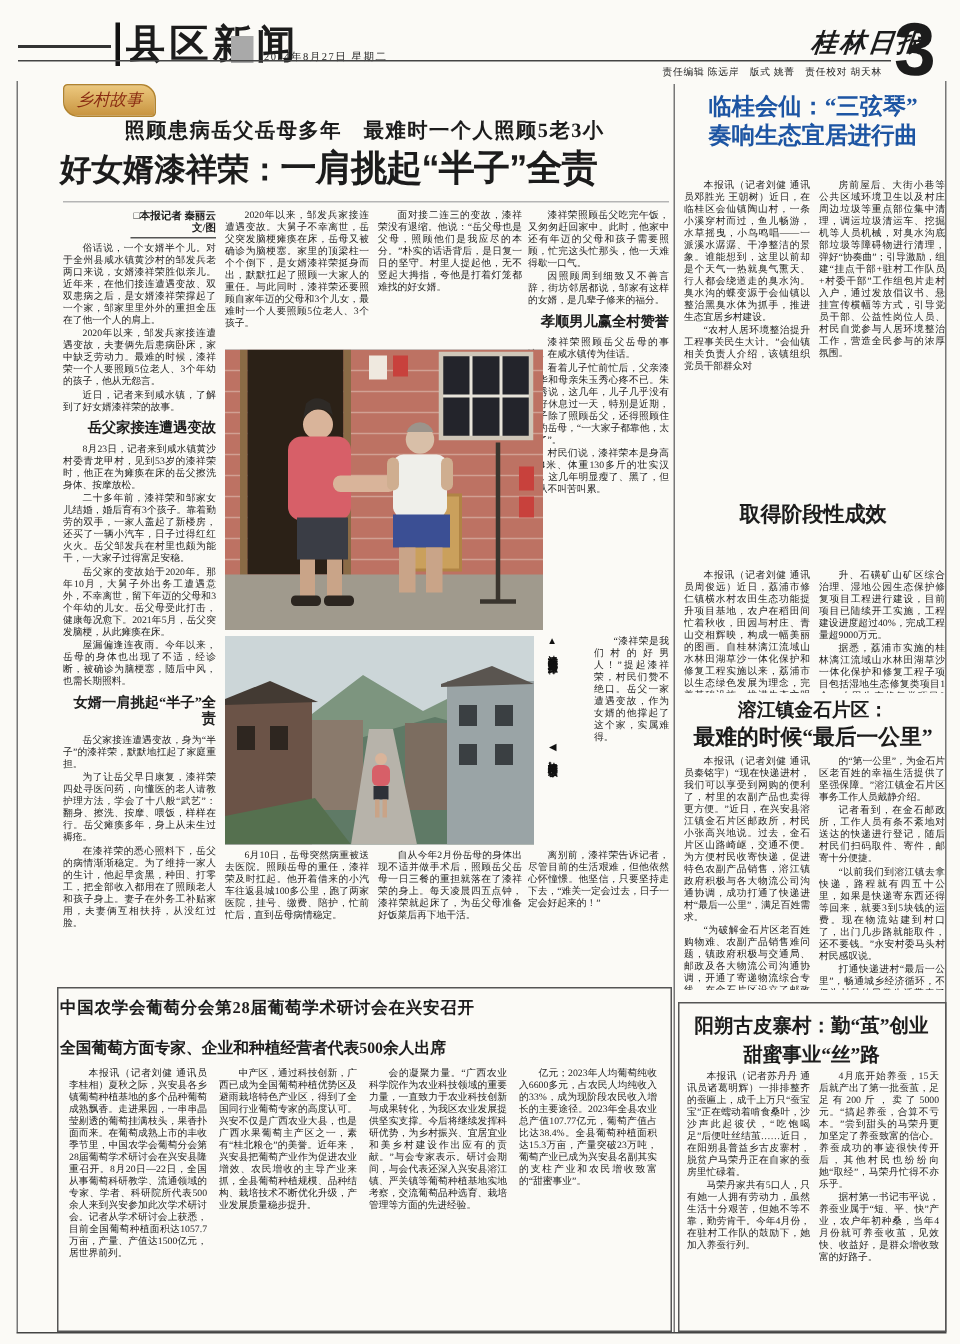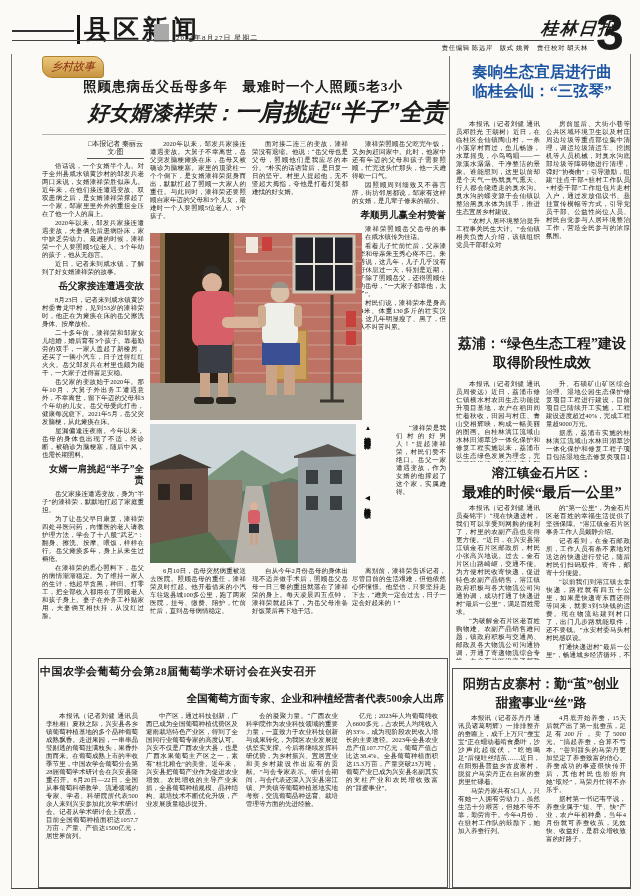--- a/index.html
+++ b/index.html
@@ -16,38 +16,38 @@
             letter-spacing:2px;transform:skewX(-6deg);}
   .pageno{position:absolute;left:596px;top:4px;font-size:50px;font-weight:900;
           font-family:"Liberation Sans",sans-serif;}
   .editors{position:absolute;right:52px;top:44px;font-size:6.5px;color:#222;letter-spacing:.5px;}
   
   .badge{position:absolute;left:42px;top:56px;padding:2px 8px 3px;font-size:11px;font-weight:normal;
          font-style:italic;color:#8a2c12;background:linear-gradient(#ecc87e,#c89440);
          border:1px solid #b1832f;border-radius:3px 10px 3px 10px;}
   .kicker{position:absolute;left:40px;top:78px;width:406px;text-align:center;font-size:13.5px;
           font-weight:bold;letter-spacing:1px;}
-  .main-title{position:absolute;left:40px;top:96px;width:406px;text-align:right;white-space:nowrap;font-style:italic;}
+  .main-title{position:absolute;left:40px;top:96px;width:406px;text-align:left;white-space:nowrap;}
   .main-title .pre{font-size:21px;font-weight:bold;}
   .main-title .emph{font-size:24px;font-weight:900;font-family:"Liberation Sans",sans-serif;letter-spacing:-0.5px;}
   .title-rule{position:absolute;left:42px;top:134px;width:404px;height:1px;background:#b5b5b5;}
   .col{position:absolute;font-size:6.5px;line-height:8px;text-align:justify;overflow:hidden;color:#1d1d1d;}
   .col p{margin:0 0 1px;text-indent:2em;}
-  .byline{font-size:7px;font-weight:normal;text-indent:0;text-align:center;
+  .byline{font-size:7px;font-weight:bold;text-indent:0;text-align:right;
           border-bottom:1px solid #555;padding-bottom:2px;margin-bottom:3px;margin-left:45px;}
   .subhead{font-size:9.5px;font-weight:bold;text-align:right;margin:5px 0 4px;line-height:11px;}
   .vcap{position:absolute;writing-mode:vertical-lr;font-size:6.5px;line-height:7.5px;
         font-weight:bold;letter-spacing:.5px;color:#111;}
   .photo{position:absolute;overflow:hidden;background:#999;}
   
   .r-title{position:absolute;text-align:center;font-weight:bold;line-height:19px;}
   .boxed{position:absolute;border:1px solid #555;}
   .b-title{position:absolute;left:40px;top:664px;width:404px;font-size:11px;
            font-weight:900;letter-spacing:.5px;}
-  .b-sub{position:absolute;left:40px;top:692px;width:404px;text-align:right;font-size:10.5px;font-weight:bold;}
+  .b-sub{position:absolute;left:40px;top:692px;width:404px;text-align:left;font-size:10.5px;font-weight:bold;}
 </style>
 </head>
 <body>
 
 <div class="page">
 
   <div class="vline" style="left:11px;top:54px;height:834px;"></div>
   <div class="vline" style="left:630px;top:54px;height:834px;"></div>
   <div class="hline" style="left:11px;top:888px;width:620px;"></div>
 
@@ -202,33 +202,32 @@
   <div class="col" style="left:252px;top:567px;width:96px;height:88px;">
       <p>自从今年2月份岳母的身体出现不适并做手术后，照顾岳父岳母一日三餐的重担就落在了漆祥荣的身上。每天凌晨四五点钟，漆祥荣就起床了，为岳父母准备好饭菜后再下地干活。</p>
     </div>
   <div class="col" style="left:352px;top:567px;width:94px;height:88px;">
       <p>离别前，漆祥荣告诉记者，尽管目前的生活艰难，但他依然心怀憧憬。他坚信，只要坚持走下去，“难关一定会过去，日子一定会好起来的！”</p>
     </div>
 
   <div class="vline" style="left:449px;top:56px;height:832px;"></div>
 
   <div class="r-title" style="left:454px;top:62px;width:176px;font-size:15.5px;color:#1d55a3;">
+    <div>临桂会仙：“三弦琴”</div>
     <div>奏响生态宜居进行曲</div>
-    <div>临桂会仙：“三弦琴”</div>
   </div>
   <div class="col" style="left:456px;top:120px;width:84px;height:210px;">
       <p>本报讯（记者刘健 通讯员邓胜光 王朝树）近日，在临桂区会仙镇陶山村，一条小溪穿村而过，鱼儿畅游，水草摇曳，小鸟鸣唱——一派溪水潺潺、干净整洁的景象。谁能想到，这里以前却是个天气一热就臭气熏天、行人都会绕道走的臭水沟。臭水沟的蝶变源于会仙镇以整治黑臭水体为抓手，推进生态宜居乡村建设。</p>
       <p>“农村人居环境整治提升工程事关民生大计。”会仙镇相关负责人介绍，该镇组织党员干部群众对</p>
     </div>
   <div class="col" style="left:546px;top:120px;width:84px;height:210px;">
       <p>房前屋后、大街小巷等公共区域环境卫生以及村庄周边垃圾等重点部位集中清理，调运垃圾清运车、挖掘机等人员机械，对臭水沟底部垃圾等障碍物进行清理，弹好“协奏曲”；引导激励，组建“挂点干部+驻村工作队员+村委干部”工作组包片走村入户，通过发放倡议书、悬挂宣传横幅等方式，引导党员干部、公益性岗位人员、村民自觉参与人居环境整治工作，营造全民参与的浓厚氛围。</p>
     </div>
 
   <div class="r-title" style="left:454px;top:334px;width:176px;font-size:14px;">
-    <div>荔浦：“绿色生态工程”建设</div>
     <div>取得阶段性成效</div>
   </div>
   <div class="col" style="left:456px;top:380px;width:84px;height:82px;">
       <p>本报讯（记者刘健 通讯员周俊远）近日，荔浦市修仁镇横水村农田生态功能提升项目基地，农户在稻田间忙着秋收，田园与村庄、青山交相辉映，构成一幅美丽的图画。自桂林漓江流域山水林田湖草沙一体化保护和修复工程实施以来，荔浦市以生态绿色发展为理念，完善基础设施，推进生态文明建设，全市生态环境持续向好。在工程项目推进过程中，荔浦市重点针对农田生态功能提</p>
     </div>
   <div class="col" style="left:546px;top:380px;width:84px;height:82px;">
       <p>升、石磺矿山矿区综合治理、湿地公园生态保护修复项目工程进行建设，目前项目已陆续开工实施，工程建设进度超过40%，完成工程量超9000万元。</p>
       <p>据悉，荔浦市实施的桂林漓江流域山水林田湖草沙一体化保护和修复工程子项目包括湿地生态修复类项目1个，农田生态修复类项目3个，矿山生态修复类项目3个，计划总投资2亿多元。</p>
     </div>
 

